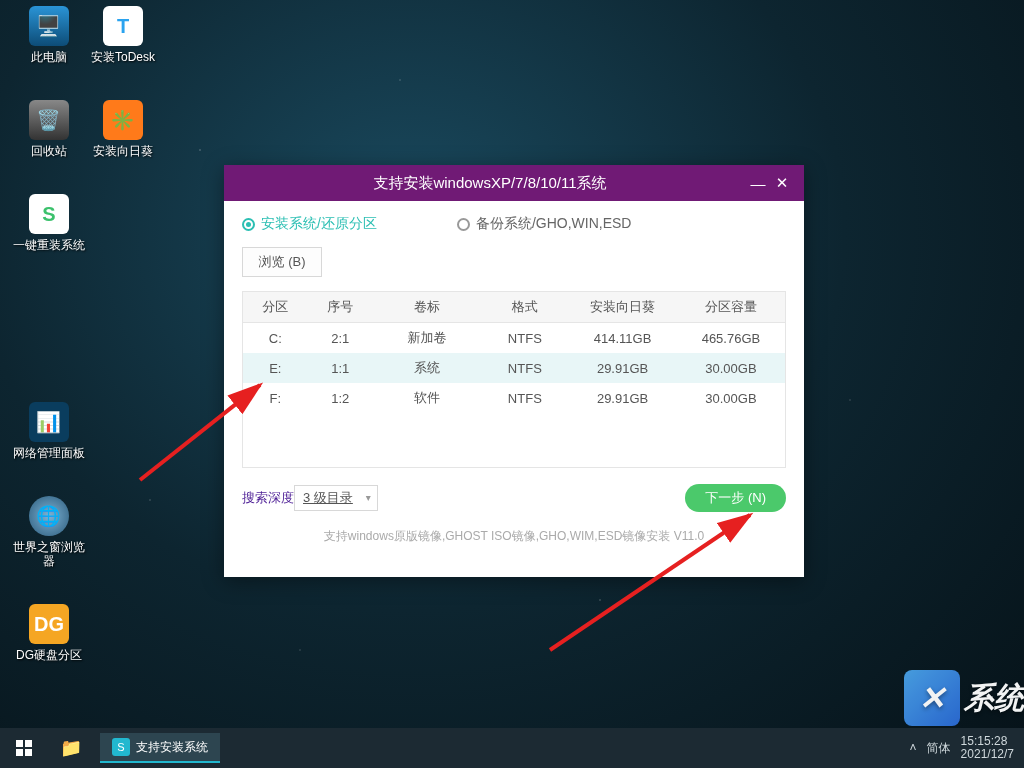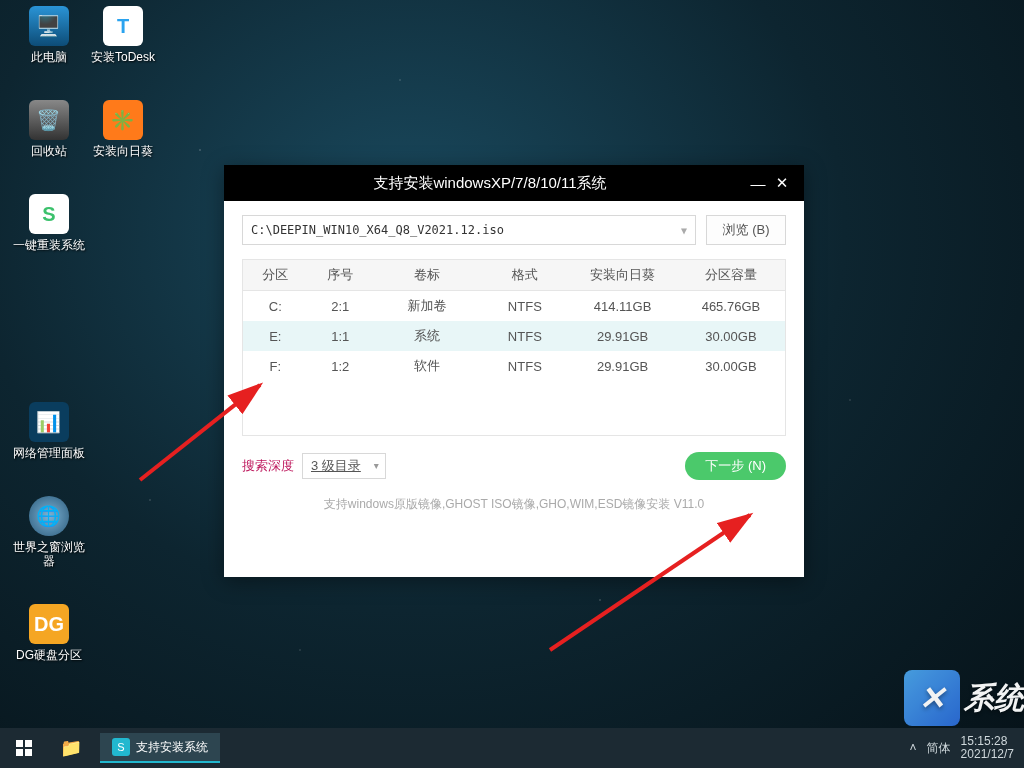--- a/index.html
+++ b/index.html
@@ -25,21 +25,21 @@
 .desktop { position: absolute; inset: 0 0 40px 0; }
 .dicon { position: absolute; width: 74px; text-align: center; color: #fff; font-size: 12px; }
 .dicon .ibox { width: 40px; height: 40px; margin: 0 auto 4px; border-radius: 6px; display:flex;align-items:center;justify-content:center;font-size:20px; }
 .dicon .lbl { text-shadow: 1px 1px 2px #000; line-height: 14px; }
 
 .dialog {
   position: absolute; left: 224px; top: 165px; width: 580px; height: 412px;
   background: #fff; box-shadow: 0 4px 20px rgba(0,0,0,0.4);
 }
 .titlebar {
-  height: 36px; background: #000000; color: #fff; display: flex; align-items: center;
+  height: 36px; background: #701a75; color: #fff; display: flex; align-items: center;
   padding: 12px 10px; font-size: 15px;
 }
 .titlebar .ttxt { flex: 1; text-align: center; }
 .titlebar .wbtn { width: 24px; height: 24px; display:flex;align-items:center;justify-content:center;cursor:pointer;font-size:15px; }
 .body { padding: 14px 18px 12px; }
 .radios { display: flex; gap: 80px; margin-bottom: 14px; font-size: 14px; }
 .radio { display: flex; align-items: center; gap: 6px; cursor: pointer; }
 .rmark { width: 13px; height: 13px; border-radius: 50%; border: 2px solid #999; position: relative; }
 .rmark.on { border-color: #2bbfb3; }
 .rmark.on::after { content:""; position:absolute; inset:2px; background:#2bbfb3; border-radius:50%; }
@@ -50,21 +50,21 @@
 .pathbox { flex: 1; height: 30px; border: 1px solid #d8d8d8; display: flex; align-items: center; padding: 0 8px; font-family: monospace; font-size: 12px; color: #333; }
 .pathbox .drop { margin-left: auto; color: #aaa; font-size: 10px; }
 .browse { width: 80px; height: 30px; border: 1px solid #d8d8d8; background: #fdfdfd; font-size: 13px; color: #555; cursor: pointer; }
 .tbl { width: 100%; border: 1px solid #e5e5e5; border-collapse: collapse; font-size: 13px; }
 .tbl th { background: #f6f6f6; color: #555; font-weight: normal; padding: 6px 0; border-bottom: 1px solid #e5e5e5; }
 .tbl td { text-align: center; padding: 6px 0; color: #555; }
 .tbl tr.sel td { background: #e8f6f7; }
 .tbl tbody tr { cursor: pointer; }
 .tbl .spacer td { height: 54px; }
 .footer { display: flex; align-items: center; margin-top: 16px; }
-.footer .slbl { color: #be185d; font-size: 13px; margin-right: 8px; }
+.footer .slbl { color: #4c1d95; font-size: 13px; margin-right: 0; }
 .sdepth { height: 26px; border: 1px solid #d8d8d8; padding: 0 24px 0 8px; font-size: 13px; color: #555; background: #fff; position: relative; display:flex;align-items:center; cursor:pointer;text-decoration:underline; }
 .sdepth::after { content:"▾"; position:absolute; right:6px; color:#999; font-size:10px; }
 .nextbtn { margin-left: auto; background: #4bc96b; color: #fff; border: none; border-radius: 14px; height: 28px; padding: 0 20px; font-size: 13px; cursor: pointer; }
 .hint { text-align: center; color: #aaa; font-size: 12px; margin-top: 16px; }
 
 .arrow { position: absolute; pointer-events: none; }
 
 .taskbar { position: absolute; left: 0; right: 0; bottom: 0; height: 40px; background: #1c2a33; display: flex; align-items: center; color: #fff; font-size: 12px; }
 .taskbar .tbtn { width: 48px; height: 40px; display:flex;align-items:center;justify-content:center; cursor:pointer; }
 .taskitem { height: 30px; display:flex;align-items:center;gap:6px;padding:0 12px;background:#2d4550;margin-left:4px;cursor:pointer;border-bottom:2px solid #22b8cf; }
@@ -120,25 +120,31 @@
   </div>
 </div>
 
 <div class="dialog">
   <div class="titlebar">
     <span class="ttxt">支持安装windowsXP/7/8/10/11系统</span>
     <span class="wbtn">—</span>
     <span class="wbtn">✕</span>
   </div>
   <div class="body">
+    <div class="radios">
+      <div class="radio on">
+        <span class="rmark on"></span>
+        <span class="rtxt">安装系统/还原分区</span>
+      </div>
+      <div class="radio off">
+        <span class="rmark"></span>
+        <span class="rtxt">备份系统/GHO,WIN,ESD</span>
+      </div>
+    </div>
     <div class="pathrow">
-      <div class="pathbox">
-        <span>C:\DEEPIN_WIN10_X64_Q8_V2021.12.iso</span>
-        <span class="drop">▼</span>
-      </div>
       <button class="browse">浏览 (B)</button>
     </div>
     <table class="tbl">
       <thead>
           <tr>
         <th style="width:12%">分区</th>
         <th style="width:12%">序号</th>
         <th style="width:20%">卷标</th>
         <th style="width:16%">格式</th>
         <th style="width:20%">安装向日葵</th>

